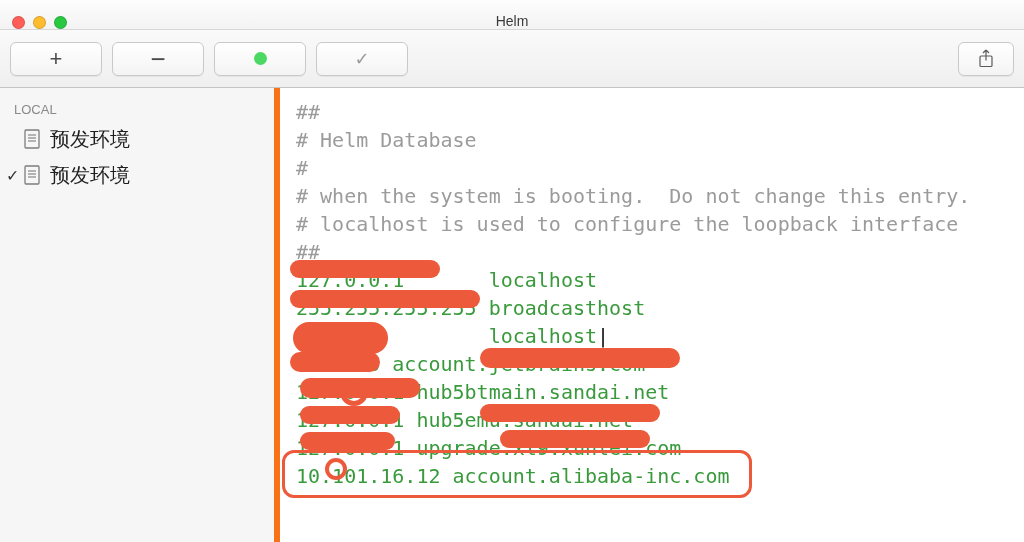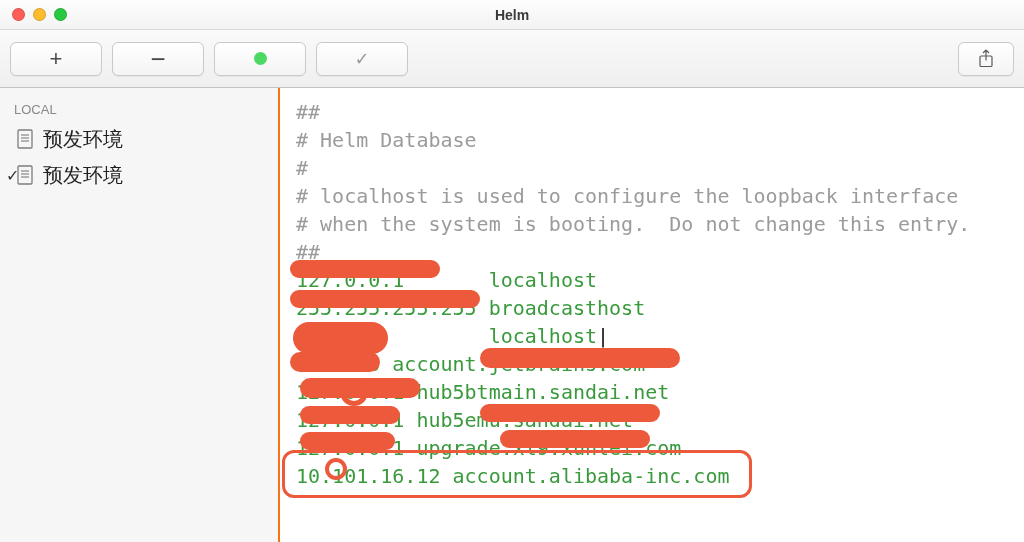--- a/index.html
+++ b/index.html
@@ -9,23 +9,22 @@
       font-family: -apple-system, BlinkMacSystemFont, "Helvetica Neue", sans-serif;
       background: #f6f6f6;
       overflow: hidden;
       position: relative;
     }
     .titlebar {
       height: 30px;
       background: linear-gradient(#fdfdfd, #f3f3f3);
       border-bottom: 1px solid #d8d8d8;
       display: flex;
-      align-items: center;
-      position: relative;
-      font-weight: bold;
+      align-items: flex-end;
+      position: relative;
     }
     .traffic-lights { display: flex; gap: 8px; padding-left: 12px; }
     .tl {
       width: 13px; height: 13px; border-radius: 50%;
       border: 0.5px solid rgba(0,0,0,0.15);
     }
     .tl.red { background: #ff5f57; }
     .tl.yellow { background: #febc2e; }
     .tl.green { background: #28c840; }
     .titlebar-title {
@@ -57,33 +56,33 @@
     .icon-dot { width: 13px; height: 13px; border-radius: 50%; background: #4bd964; }
     .icon-check { font-size: 18px; color: #9b9b9b; }
     .icon-share-svg { width: 18px; height: 22px; }
     .main {
       display: flex;
       height: calc(542px - 30px - 58px);
     }
     .sidebar {
       width: 280px;
       background: #f6f6f6;
-      border-right: 2px solid #f97316;
+      border-right: 6px solid #f97316;
       padding-top: 10px;
     }
     .sidebar-section {
       font-size: 13px;
       color: #8a8a8a;
       padding: 4px 12px 4px 14px;
     }
     .sidebar-item {
       display: flex;
       align-items: center;
       height: 36px;
-      padding-left: 17px;
+      padding-left: 24px;
       font-size: 20px;
       color: #1f1f1f;
       cursor: pointer;
       gap: 10px;
       position: relative;
     }
     .sidebar-item.selected::before {
       content: "✓";
       position: absolute;
       left: 6px;
@@ -174,22 +173,22 @@
         <line x1="4" y1="12" x2="12" y2="12" stroke="#7d7d7d" stroke-width="1.1"></line>
       </svg>
       <span>预发环境</span>
     </div>
   </div>
 
   <div class="editor" id="editor">
       <div class="editor-line comment">##</div>
       <div class="editor-line comment"># Helm Database</div>
       <div class="editor-line comment">#</div>
+      <div class="editor-line comment"># when the system is booting.  Do not change this entry.</div>
       <div class="editor-line comment"># localhost is used to configure the loopback interface</div>
-      <div class="editor-line comment"># when the system is booting.  Do not change this entry.</div>
       <div class="editor-line comment">##</div>
       <div class="editor-line ip-green">127.0.0.1       localhost</div>
       <div class="editor-line ip-green">255.255.255.255 broadcasthost</div>
       <div class="editor-line ip-green cursor-line">::1             localhost</div>
       <div class="editor-line ip-green">0.0.0.0 account.jetbrains.com</div>
       <div class="editor-line ip-green">127.0.0.1 hub5btmain.sandai.net</div>
       <div class="editor-line ip-green">127.0.0.1 hub5emu.sandai.net</div>
       <div class="editor-line ip-green">127.0.0.1 upgrade.xl9.xunlei.com</div>
       <div class="editor-line ip-green">10.101.16.12 account.alibaba-inc.com</div>
     </div>

